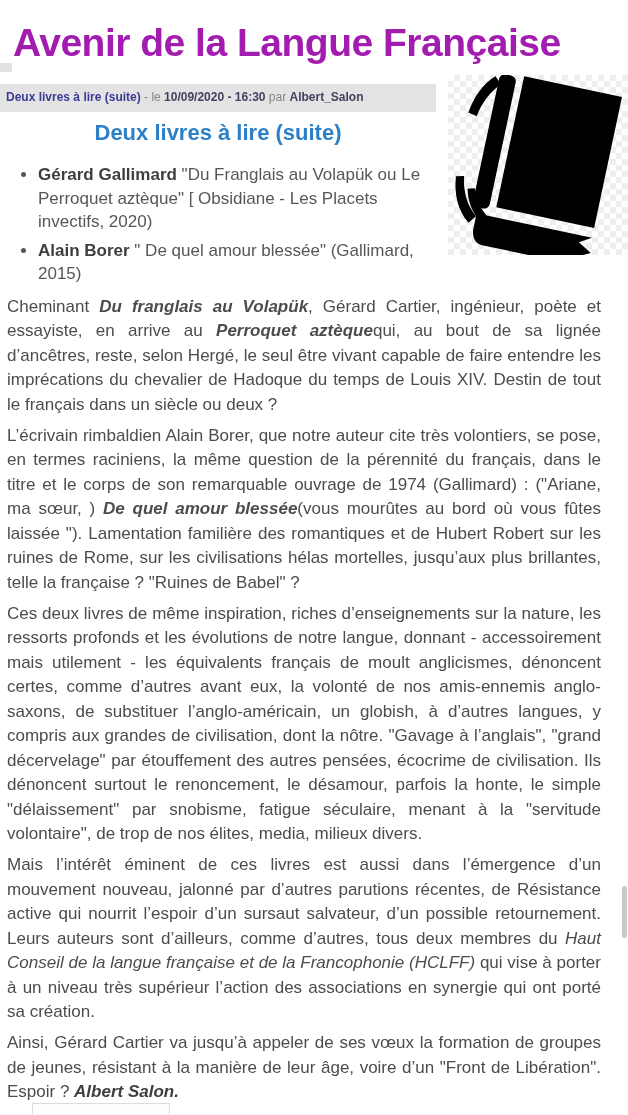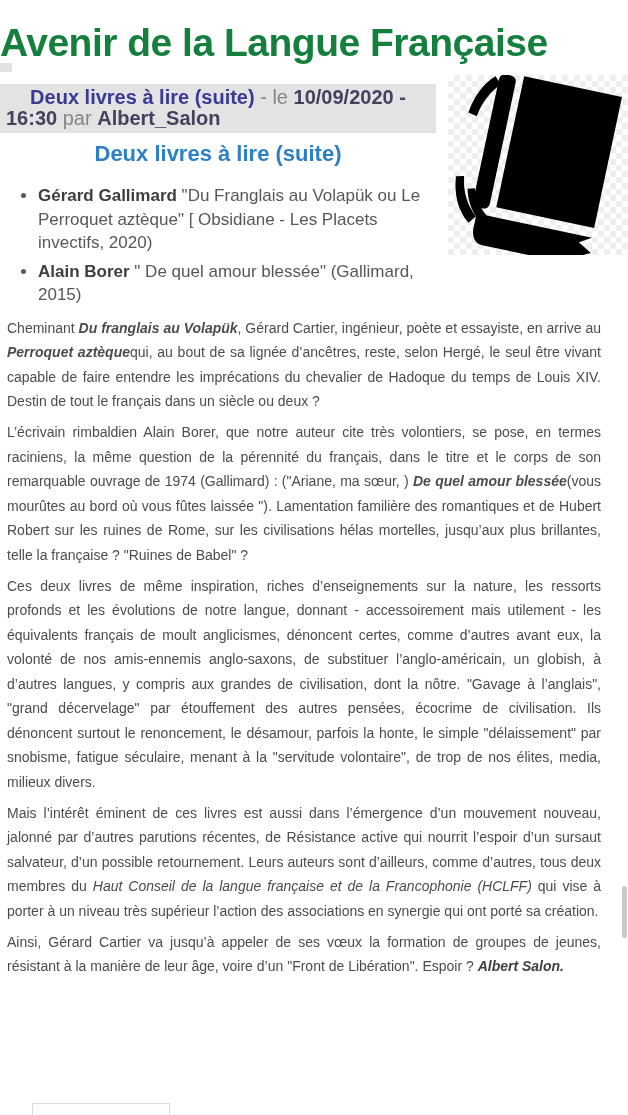--- a/index.html
+++ b/index.html
@@ -2,51 +2,51 @@
 <html><head>
 <meta charset="utf-8">
 <style>
   html,body{margin:0;padding:0;background:#fff;}
   .page{
     position:relative;width:628px;height:1115px;overflow:hidden;background:#fff;
     font-family:"Liberation Sans","DejaVu Sans",sans-serif;color:#4c4c4c;
   }
   
   .title{
-    margin:0;padding:20px 0 0 0;font-size:39px;line-height:45px;font-weight:bold;
-    color:#15803d;letter-spacing:-0.5px;white-space:nowrap;
+    margin:0;padding:20px 0 0 13px;font-size:39px;line-height:45px;font-weight:bold;
+    color:#a21caf;letter-spacing:-0.5px;white-space:nowrap;
   }
   
   .article-top{margin-top:19px;}
   .book-figure{
     float:right;width:180px;height:180px;margin:-9px 0 10px 12px;
     background-color:#fff;
     background-image:conic-gradient(#eeeeee 25%,transparent 25% 50%,#eeeeee 50% 75%,transparent 75%);
     background-size:12px 12px;
   }
   .book-figure svg{display:block;width:180px;height:180px;}
   .byline{
     overflow:hidden;background:#e3e3e3;padding:3px 6px 4px 6px;
-    font-size:20px;line-height:21px;
+    font-size:12px;line-height:21px;
     text-align:center;text-align-last:left;color:#8a8383;
   }
   .byline .seg{white-space:pre-wrap;}
   .heading{
     overflow:hidden;margin:7px 0 0 0;text-align:center;
     font-size:22px;line-height:28px;font-weight:bold;color:#2e80c6;
   }
   ul.books{
     margin:16px 0 0 0;padding:0 10px 0 38px;list-style:disc;
     font-size:17px;line-height:23.5px;color:#575757;text-align:left;
   }
   ul.books li{margin:0 0 5px 0;}
   
   .paragraphs{clear:both;padding:4px 27px 0 7px;}
   .paragraphs p{
-    margin:0 0 6.5px 0;font-size:14px;line-height:24.5px;
+    margin:0 0 6.5px 0;font-size:17px;line-height:24.5px;
     text-align:justify;color:#4c4c4c;
   }
   
   .b{font-weight:bold;}
   .i{font-style:italic;}
   .dk{color:#3e3e3e;}
   .navy{color:#3a3a95;}
   .slate{color:#42425f;}
   .muted{color:#8a8383;}
   .seg{white-space:pre-wrap;}

